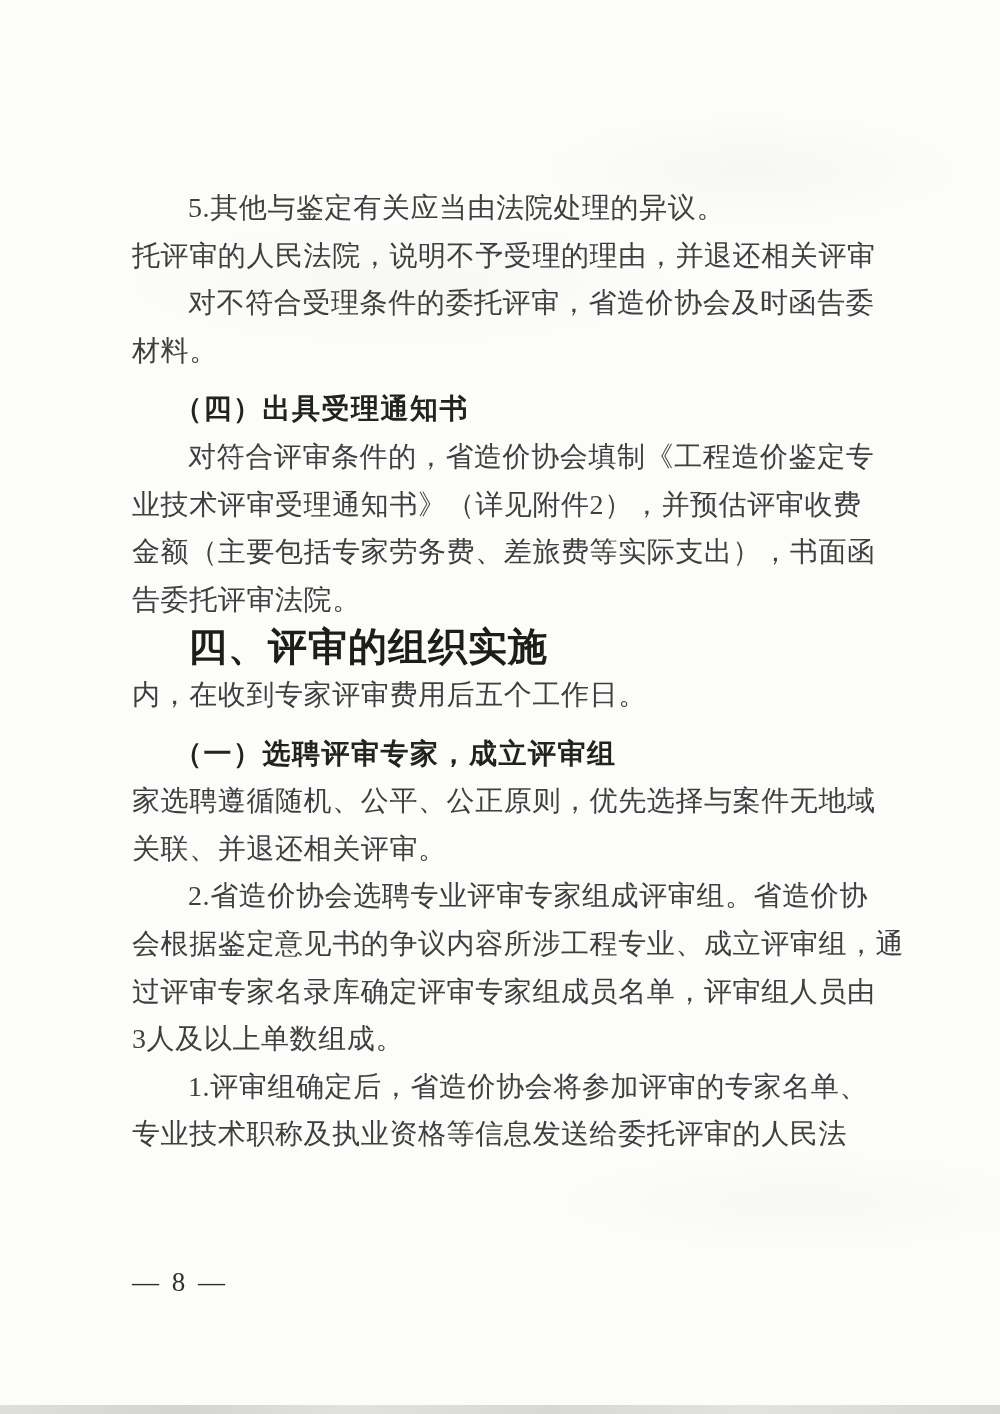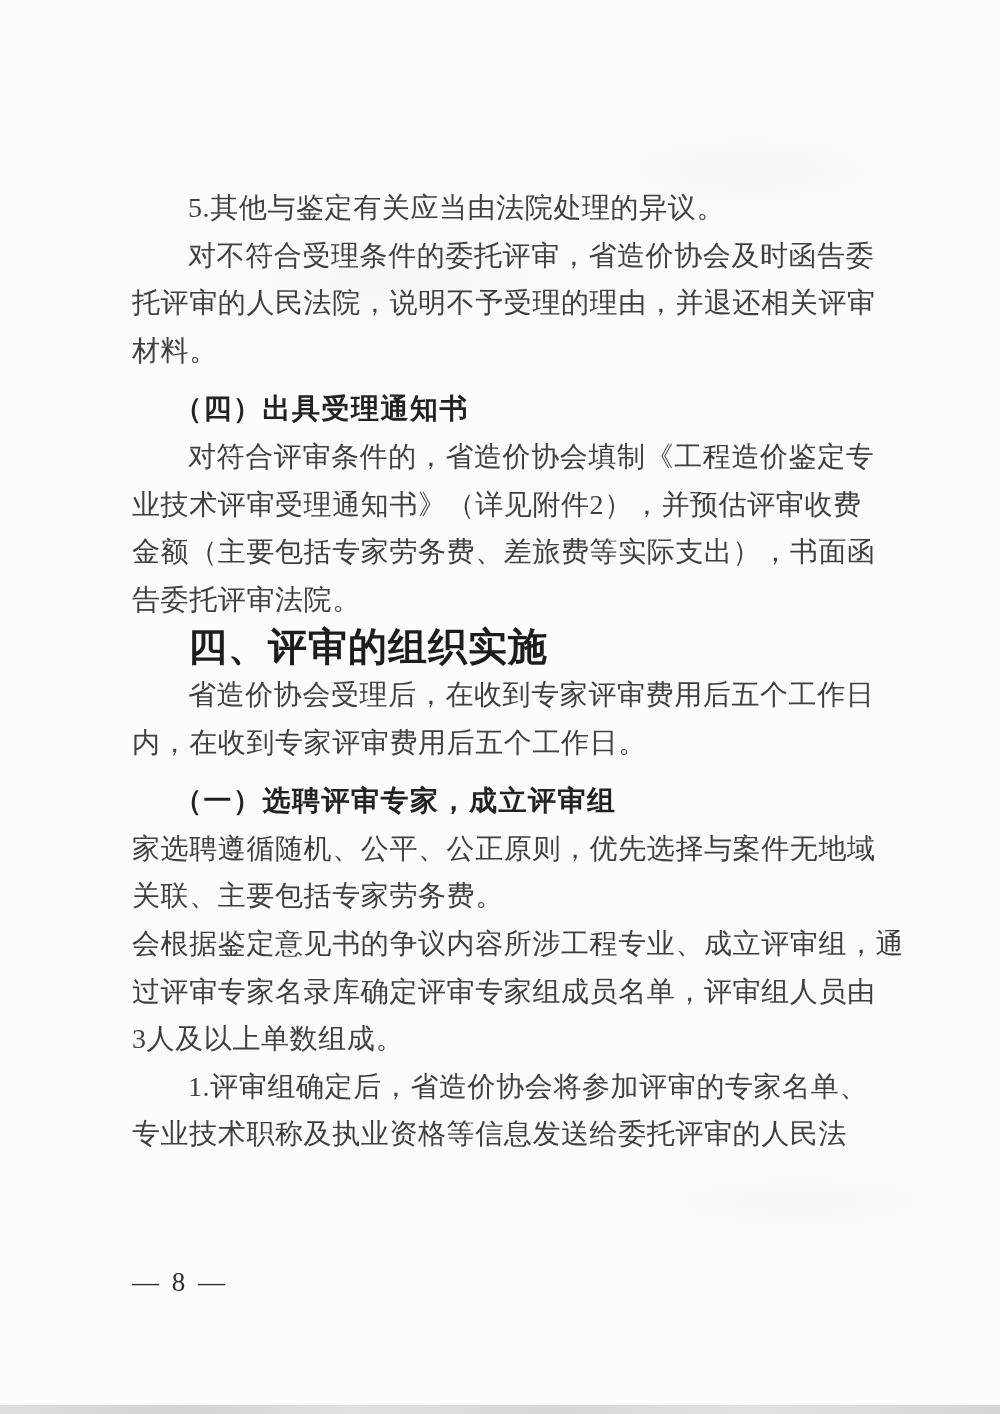--- a/index.html
+++ b/index.html
@@ -78,34 +78,34 @@
     opacity: 0.75;
   }
 </style>
 </head>
 <body>
 
 <div class="page">
 
   <div class="content">
     <div class="line indent">5.其他与鉴定有关应当由法院处理的异议。</div>
+    <div class="line">托评审的人民法院，说明不予受理的理由，并退还相关评审</div>
     <div class="line indent">对不符合受理条件的委托评审，省造价协会及时函告委</div>
-    <div class="line">托评审的人民法院，说明不予受理的理由，并退还相关评审</div>
     <div class="line">材料。</div>
     <div class="line heading-kai indent-paren">（四）出具受理通知书</div>
     <div class="line indent">对符合评审条件的，省造价协会填制《工程造价鉴定专</div>
     <div class="line">业技术评审受理通知书》（详见附件2），并预估评审收费</div>
     <div class="line">金额（主要包括专家劳务费、差旅费等实际支出），书面函</div>
     <div class="line">告委托评审法院。</div>
     <div class="line heading-hei indent">四、评审的组织实施</div>
-    <div class="line indent">省造价协会受理后，在收到专家评审费用后五个工作日</div>
     <div class="line">内，在收到专家评审费用后五个工作日。</div>
     <div class="line heading-kai indent-paren">（一）选聘评审专家，成立评审组</div>
     <div class="line">家选聘遵循随机、公平、公正原则，优先选择与案件无地域</div>
-    <div class="line">关联、主要包括专家劳务费。</div>
+    <div class="line">关联、并退还相关评审。</div>
+    <div class="line indent">2.省造价协会选聘专业评审专家组成评审组。省造价协</div>
     <div class="line">会根据鉴定意见书的争议内容所涉工程专业、成立评审组，通</div>
     <div class="line">过评审专家名录库确定评审专家组成员名单，评审组人员由</div>
     <div class="line">3人及以上单数组成。</div>
     <div class="line indent">1.评审组确定后，省造价协会将参加评审的专家名单、</div>
     <div class="line">专业技术职称及执业资格等信息发送给委托评审的人民法</div>
   </div>
 
   <div class="footer">— 8 —</div>
 
   <div class="scan-edge"></div>

